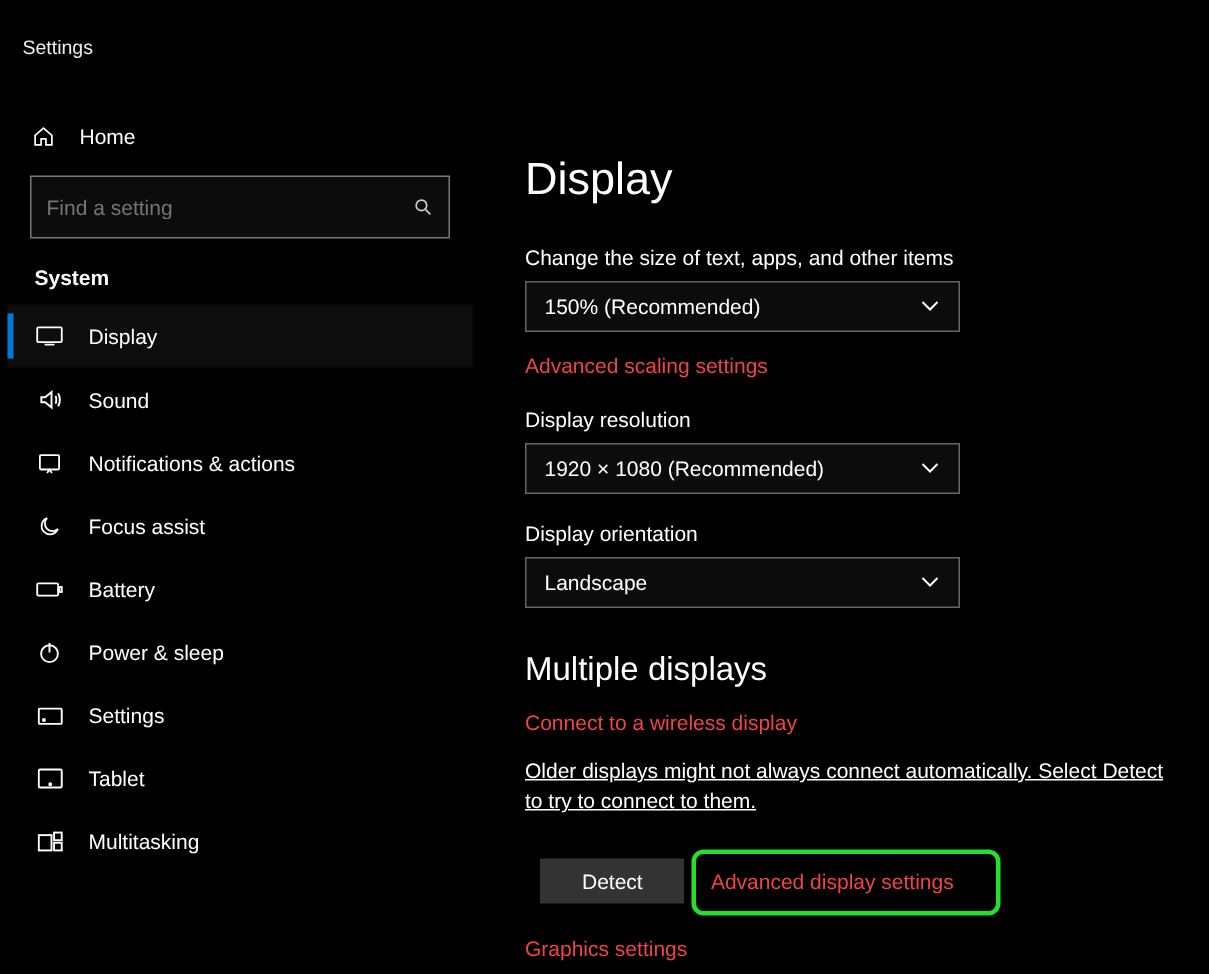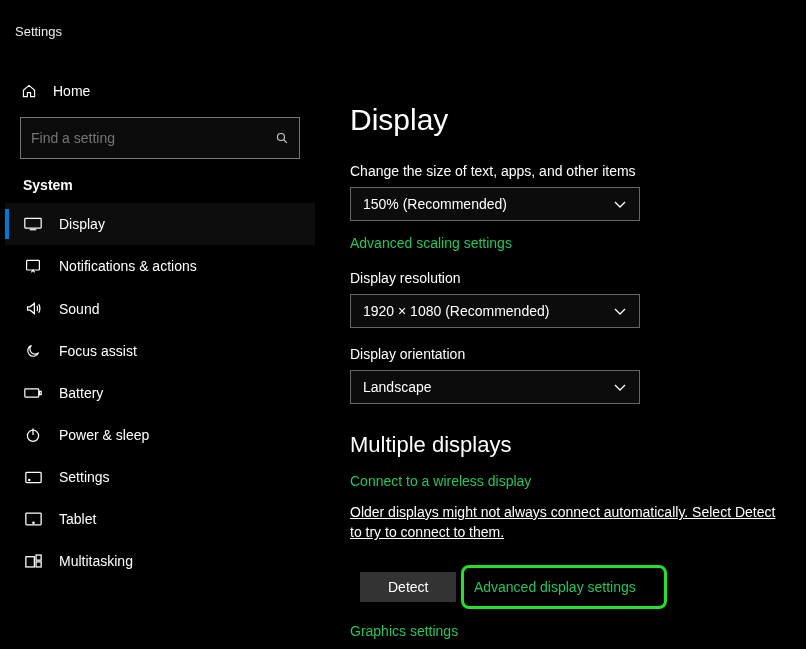--- a/index.html
+++ b/index.html
@@ -15,22 +15,22 @@
     .search input { flex:1; background: transparent; border: none; outline: none; color: #ccc; font-size: 14px; }
     .cat-label { padding: 18px 18px 10px 18px; font-size: 14px; font-weight: 600; }
     .nav-list { display: flex; flex-direction: column; }
     .nav-item { display:flex; align-items:center; gap: 16px; padding: 13px 15px 13px 18px; cursor:pointer; font-size: 14px; position: relative; }
     .nav-item .icon { width: 20px; display:flex; align-items:center; justify-content:center; color:#fff; }
     .nav-item.active::before { content:""; position:absolute; left:0; top:6px; bottom:6px; width:4px; background:#0078d7; }
     .nav-item.active { background: rgba(255,255,255,0.05); }
     .content { flex:1; padding: 40px 10px 20px 30px; overflow-y:auto; }
     .page-title { font-size: 30px; font-weight: 300; margin-bottom: 26px; }
     .field-label { font-size: 14px; margin: 18px 0 8px 0; display:block; }
-    .select { width: 290px; display:flex; align-items:center; justify-content:space-between; border:1px solid #666; background: rgba(20,20,20,0.6); padding: 8px 12px; font-size: 14px; cursor:pointer; }
-    .link { color:#22c55e; font-size: 14px; display:inline-block; cursor:pointer; }
+    .select { width: 290px; display:flex; align-items:flex-start; justify-content:space-between; border:1px solid #666; background: rgba(20,20,20,0.6); padding: 8px 12px; font-size: 14px; cursor:pointer; }
+    .link { color:#ef4444; font-size: 14px; display:inline-block; cursor:pointer; }
     .section-title { font-size: 22px; font-weight: 300; margin: 28px 0 14px 0; }
     .info-text { font-size: 14px; color:#fff; line-height: 1.45; margin: 12px 0 8px 0; max-width: 440px; text-decoration: underline; }
     .btn { background:#333; border:none; color:#ffffff; padding:7px 28px; font-size:14px; margin-left:10px; cursor:pointer; }
     .highlight-box { border: 3px solid #23e02a; border-radius: 8px; display:inline-block; padding: 10px 28px 10px 10px; margin-top: 14px; }
     .mt-link { margin-top: 14px; }
     .chevron { width: 14px; height: 14px; }
     svg { display:block; }
   </style>
 </head>
 <body>
@@ -67,36 +67,36 @@
         <span class="icon">
           <svg viewBox="0 0 22 16" width="18" height="14" fill="none" stroke="currentColor" stroke-width="1.5">
               <rect x="1" y="1" width="20" height="12" rx="1"></rect>
               <line x1="7" y1="15" x2="15" y2="15"></line>
             </svg>
         </span>
         <span>Display</span>
       </div>
       <div class="nav-item">
         <span class="icon">
-          <svg viewBox="0 0 20 20" width="16" height="16" fill="none" stroke="currentColor" stroke-width="1.5">
-              <rect x="2" y="3" width="16" height="12" rx="1"></rect>
-              <path d="M8 18 L10 15 L12 18"></path>
-            </svg>
-        </span>
-        <span>Notifications &amp; actions</span>
-      </div>
-      <div class="nav-item">
-        <span class="icon">
           <svg viewBox="0 0 20 20" width="17" height="17" fill="none" stroke="currentColor" stroke-width="1.5">
               <path d="M3 8 H6 L11 4 V16 L6 12 H3 Z"></path>
               <path d="M14 7 C15 8 15 12 14 13"></path>
               <path d="M16 5 C18 7 18 13 16 15"></path>
             </svg>
         </span>
         <span>Sound</span>
+      </div>
+      <div class="nav-item">
+        <span class="icon">
+          <svg viewBox="0 0 20 20" width="16" height="16" fill="none" stroke="currentColor" stroke-width="1.5">
+              <rect x="2" y="3" width="16" height="12" rx="1"></rect>
+              <path d="M8 18 L10 15 L12 18"></path>
+            </svg>
+        </span>
+        <span>Notifications &amp; actions</span>
       </div>
       <div class="nav-item">
         <span class="icon">
           <svg viewBox="0 0 20 20" width="16" height="16" fill="none" stroke="currentColor" stroke-width="1.5">
               <path d="M17 12 A7 7 0 1 1 8 3 A5 5 0 0 0 17 12 Z"></path>
             </svg>
         </span>
         <span>Focus assist</span>
       </div>
       <div class="nav-item">

